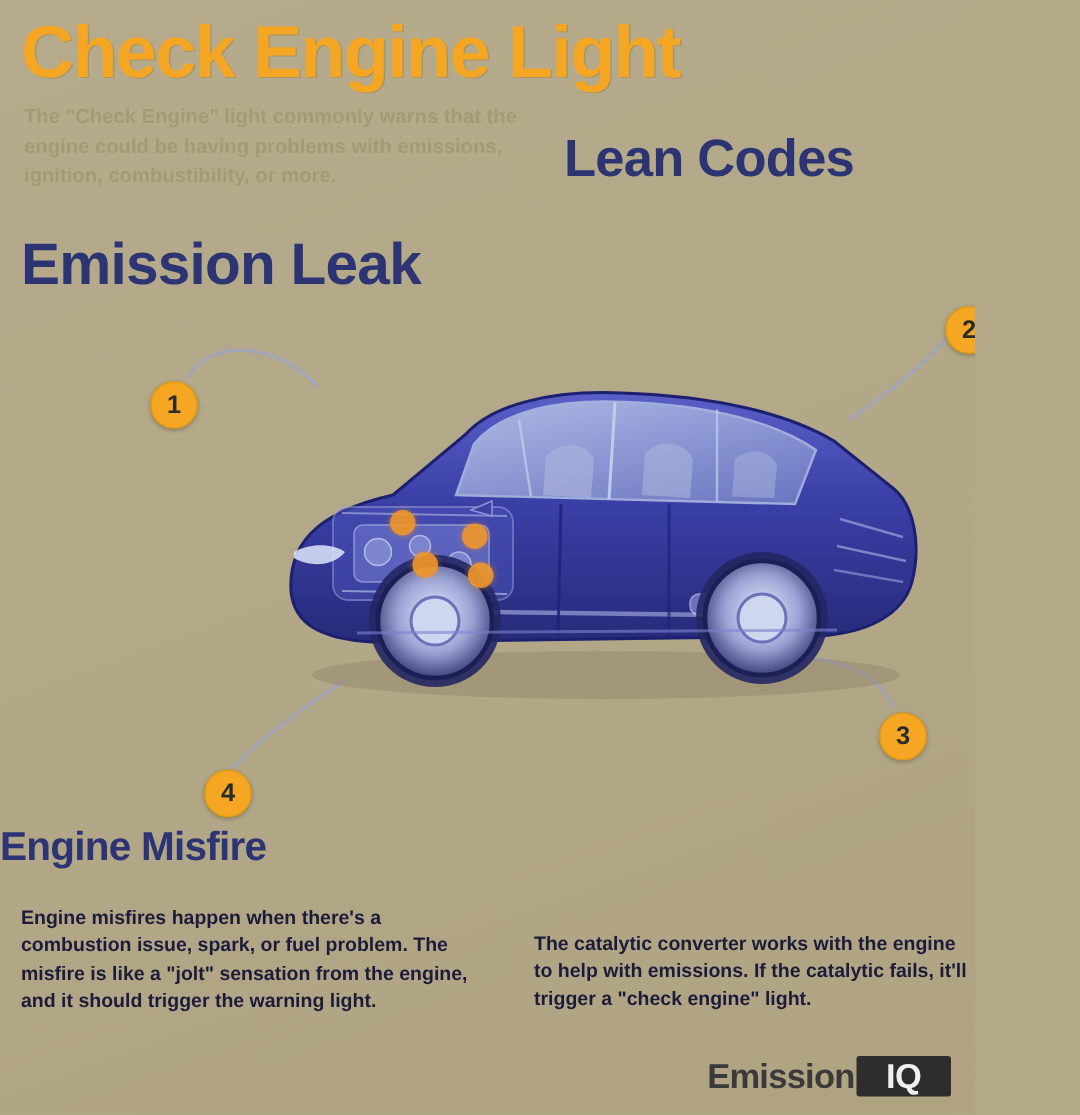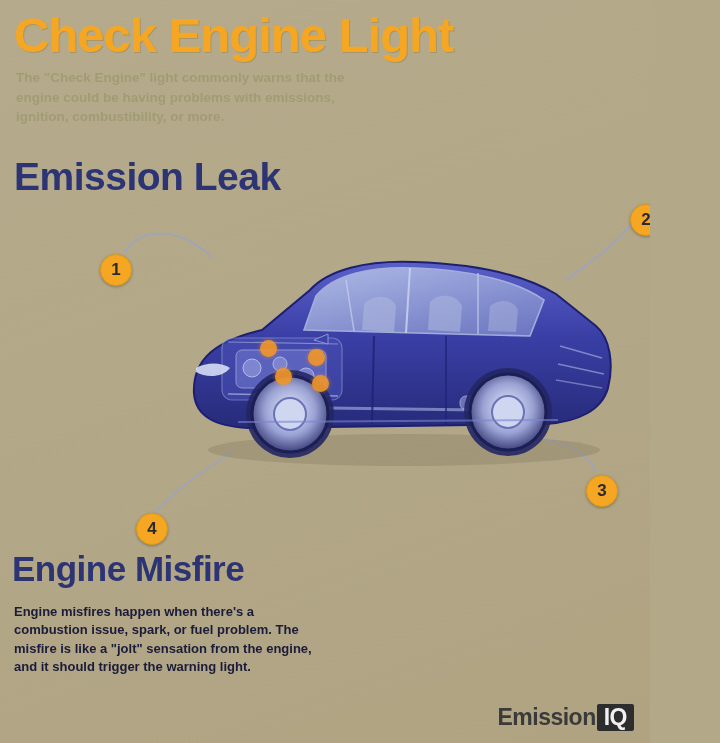--- a/index.html
+++ b/index.html
@@ -68,21 +68,21 @@
 
   
   #h-lean { left: 376px; top: 88px; font-size: 35px; }
   #b-lean { left: 376px; top: 126px; width: 278px; }
 
   
   #h-catalytic { left: 356px; top: 517px; font-size: 35px; width: 260px; }
   #b-catalytic { left: 356px; top: 620px; width: 290px; }
 
   
-  #h-misfire { left: 12px; top: 551px; font-size: 35px; }
+  #h-misfire { left: 0; top: 551px; font-size: 27px; }
   #b-misfire { left: 14px; top: 603px; width: 308px; }
 
   
   .badge {
     position: absolute;
     width: 30px;
     height: 30px;
     border-radius: 50%;
     background: #f5a623;
     color: #2b2b2b;
@@ -136,21 +136,21 @@
     font-weight: bold;
     color: #3a3a3a;
     letter-spacing: -0.5px;
     display: flex;
     align-items: center;
   }
   #logo .iq-box {
     display: inline-block;
     background: #2d2d2d;
     color: #f0f0f0;
-    padding: 0 7px;
+    padding: 0 20px;
     margin-left: 1px;
     border-radius: 2px;
   }
 </style>
 </head>
 <body>
 
 <div id="infographic">
 
   <div class="main-title">Check Engine Light</div>
@@ -238,22 +238,24 @@
 
     <div class="hotspot" style="left:82px; top:122px;"></div>
     <div class="hotspot" style="left:130px; top:131px;"></div>
     <div class="hotspot" style="left:97px; top:150px;"></div>
     <div class="hotspot" style="left:134px; top:157px;"></div>
   </div>
 
   <div class="sec-head" id="h-emission">Emission Leak</div>
   <div class="badge" id="badge-1">1</div>
 
+  <div class="sec-head" id="h-lean">Lean Codes</div>
   <div class="badge" id="badge-2">2</div>
 
+  <div class="sec-body" id="b-catalytic">The catalytic converter works with the engine to help with emissions. If the catalytic fails, it'll trigger a "check engine" light.</div>
   <div class="badge" id="badge-3">3</div>
 
   <div class="sec-head" id="h-misfire">Engine Misfire</div>
   <div class="sec-body" id="b-misfire">Engine misfires happen when there's a combustion issue, spark, or fuel problem. The misfire is like a "jolt" sensation from the engine, and it should trigger the warning light.</div>
   <div class="badge" id="badge-4">4</div>
 
   <div id="logo">
     <span>Emission</span>
       <span class="iq-box">IQ</span>
   </div>

